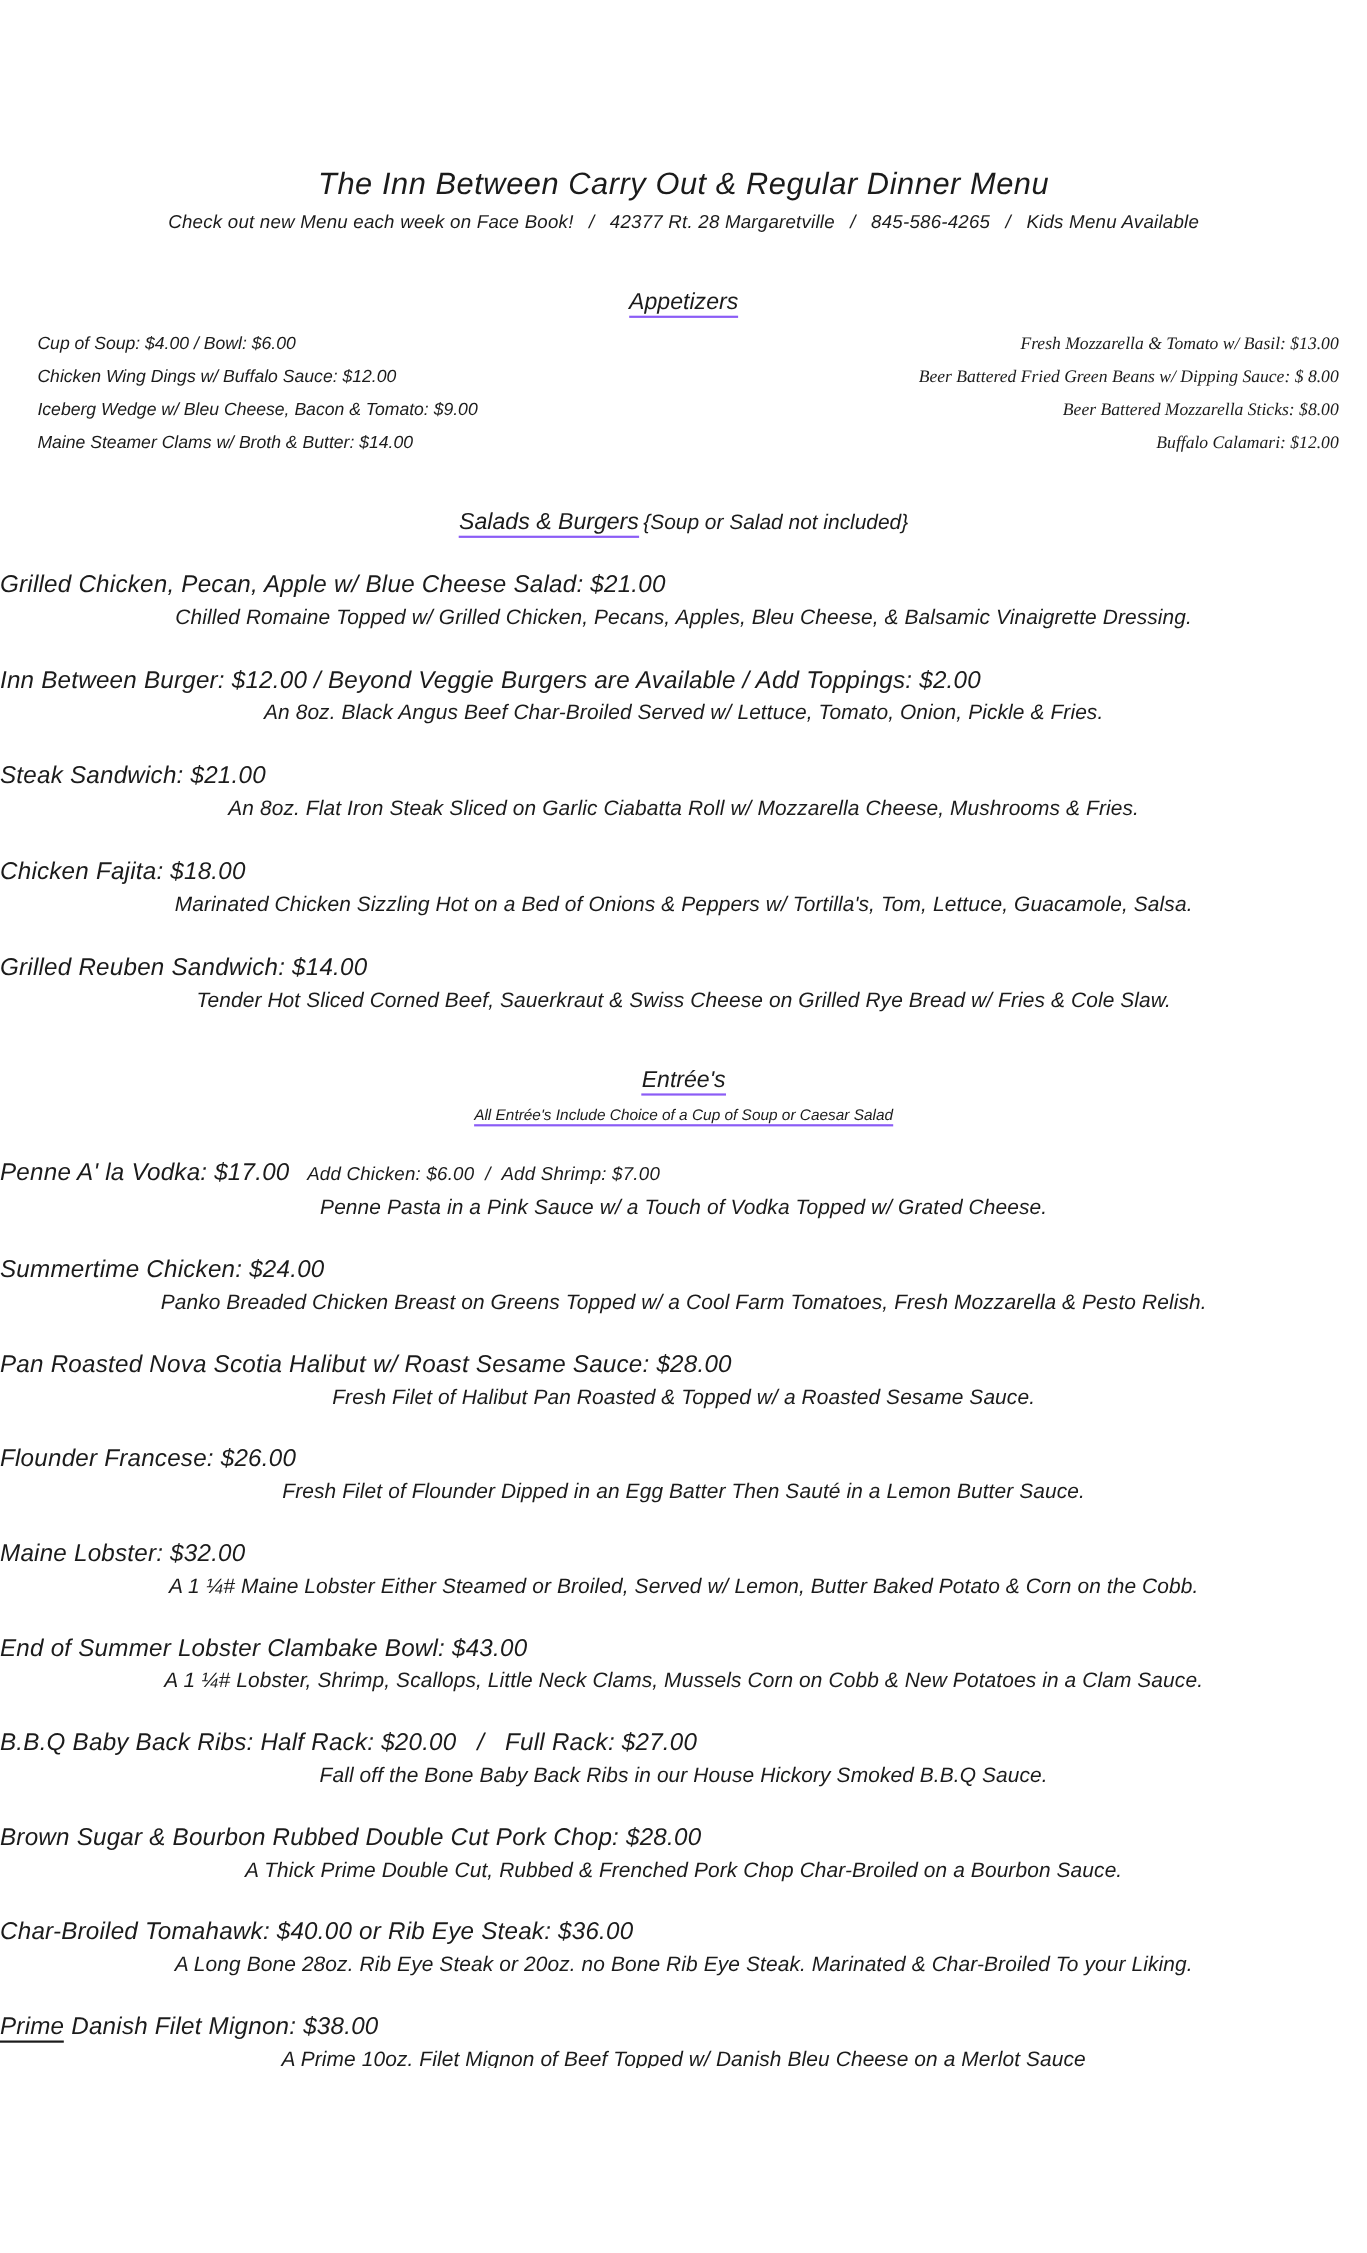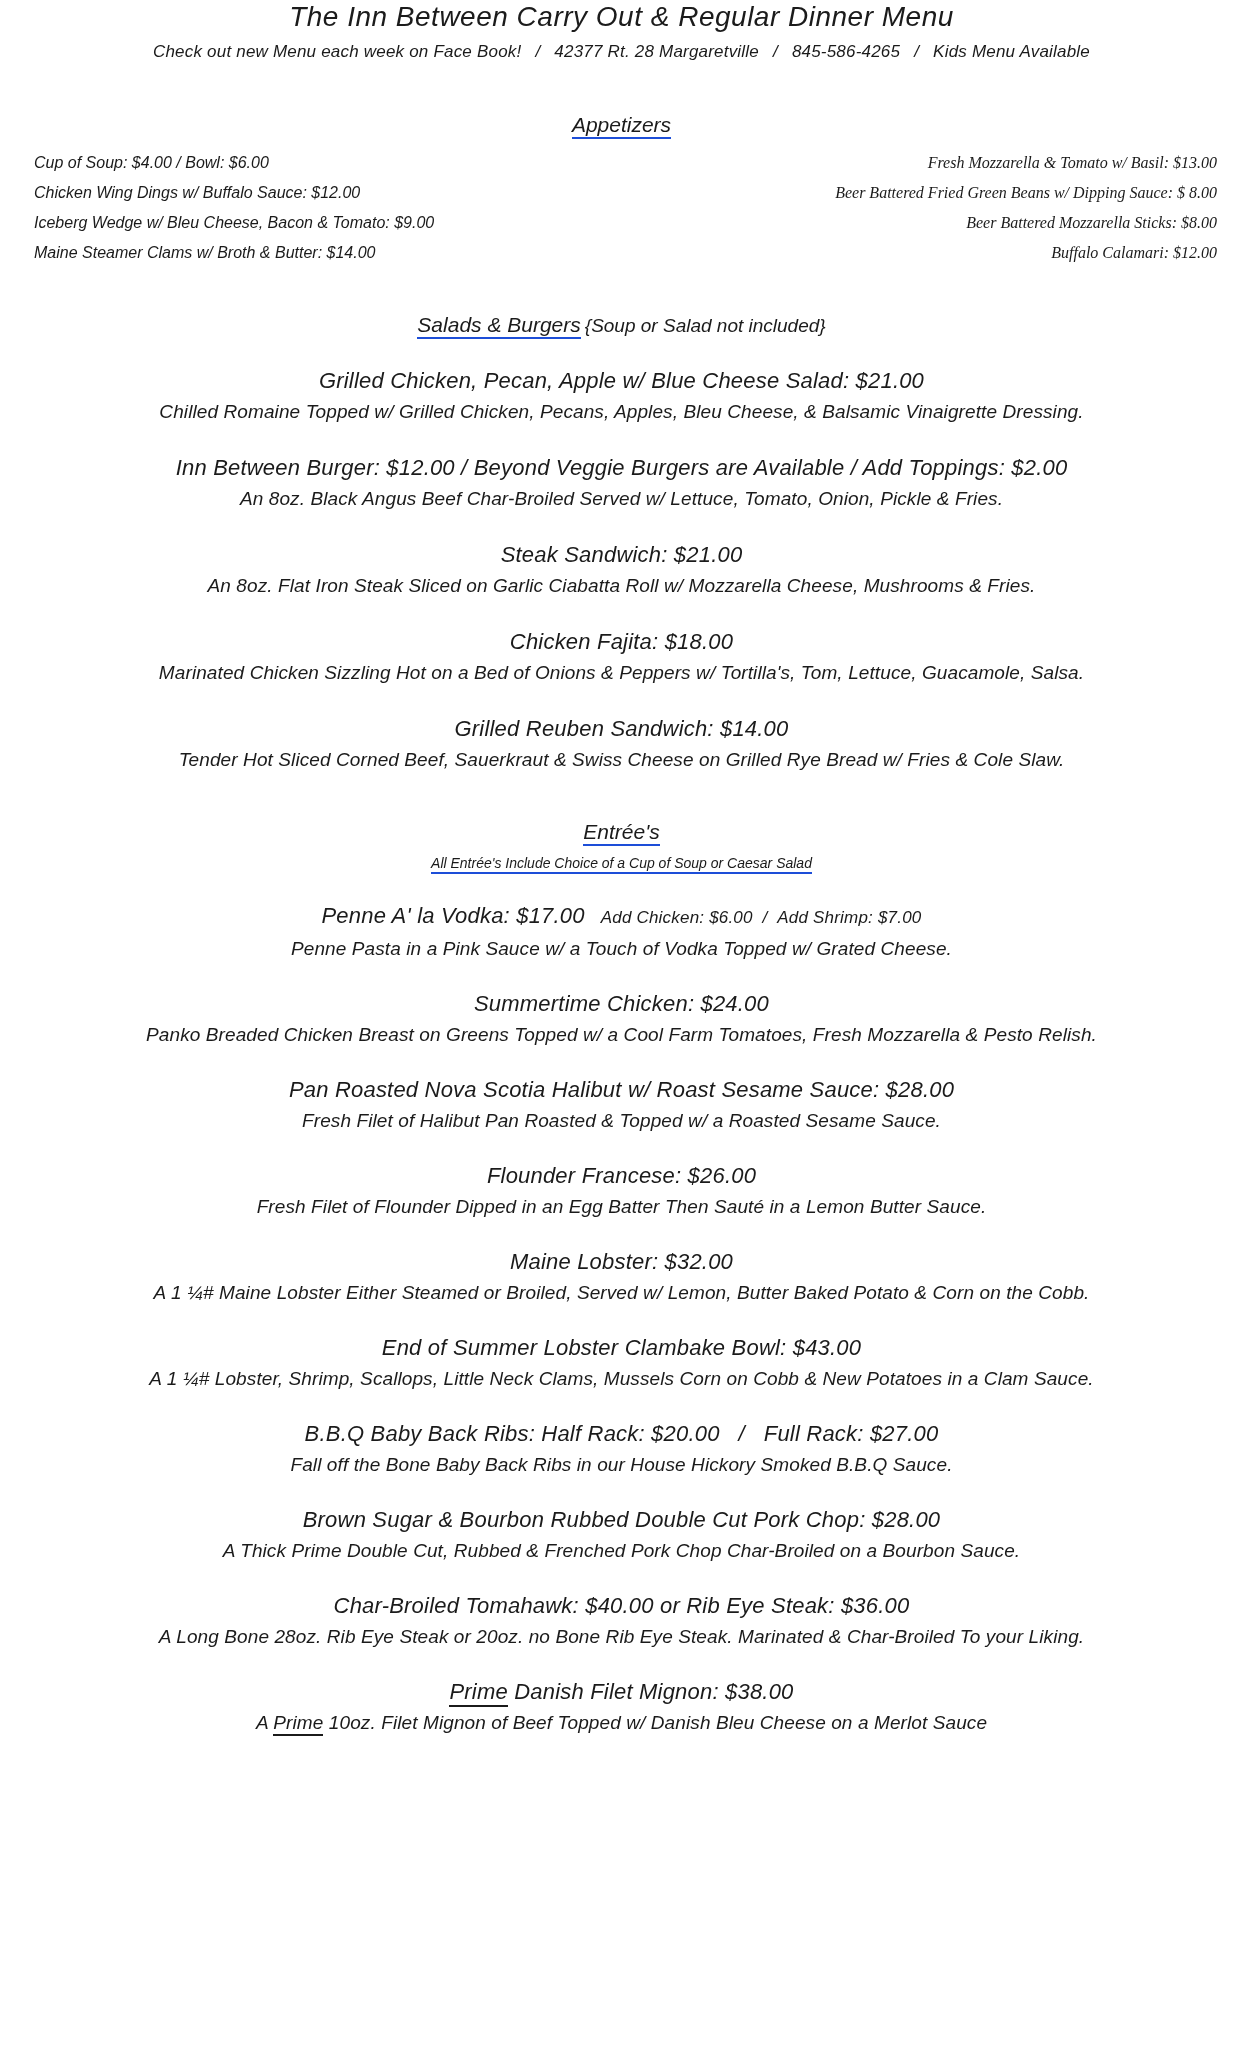--- a/index.html
+++ b/index.html
@@ -9,20 +9,21 @@
     color: #1b1b1b;
     -webkit-font-smoothing: antialiased;
   }
   .page {
     position: relative;
     width: 1243px;
     height: 1880px;
     margin: 0 auto;
     background: #ffffff;
     overflow: hidden;
+    padding-top: 150px;
     font-style: italic; 
   }
 
   
   .title {
     font-size: 28px;
     line-height: 34px;
     font-weight: 400;
     text-align: center;
     letter-spacing: 0.5px;
@@ -38,21 +39,21 @@
 
   
   .section-appetizers { margin-top: 46px; }
   .section-heading {
     font-size: 21px;
     line-height: 30px;
     font-weight: 400;
     text-align: center;
   }
   .u {
-    border-bottom: 2px solid #1d4ed8;
+    border-bottom: 2px solid #8b5cf6;
     padding-bottom: 1px;
   }
   .heading-note {
     font-size: 19px;
     margin-left: 4px;
   }
 
   
   .appetizer-grid {
     margin-top: 8px;
@@ -78,21 +79,20 @@
     line-height: 26px;
     text-align: center;
   }
   .entree-subheading .u { border-bottom-width: 2px; }
   .items .item { margin-top: 24px; }
   .section-salads .items .item { margin-top: 25px; }
   .section-salads .items .item:first-child { margin-top: 24px; }
   .item-name {
     font-size: 22px;
     line-height: 31px;
-    text-align: center;
     letter-spacing: 0.2px;
   }
   .item-desc {
     font-size: 19px;
     line-height: 31px;
     text-align: center;
     letter-spacing: 0.1px;
   }
   .addon {
     font-size: 17px;

